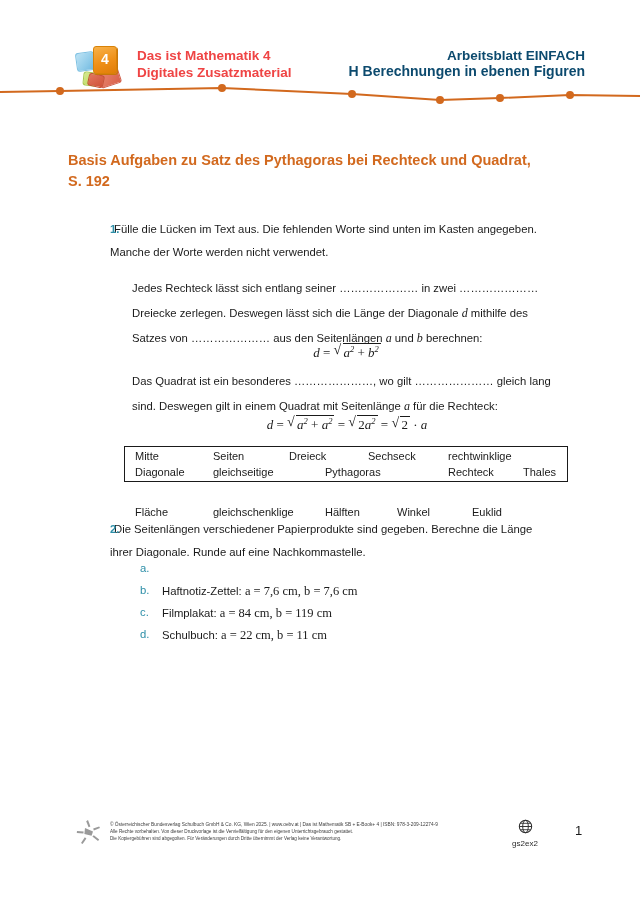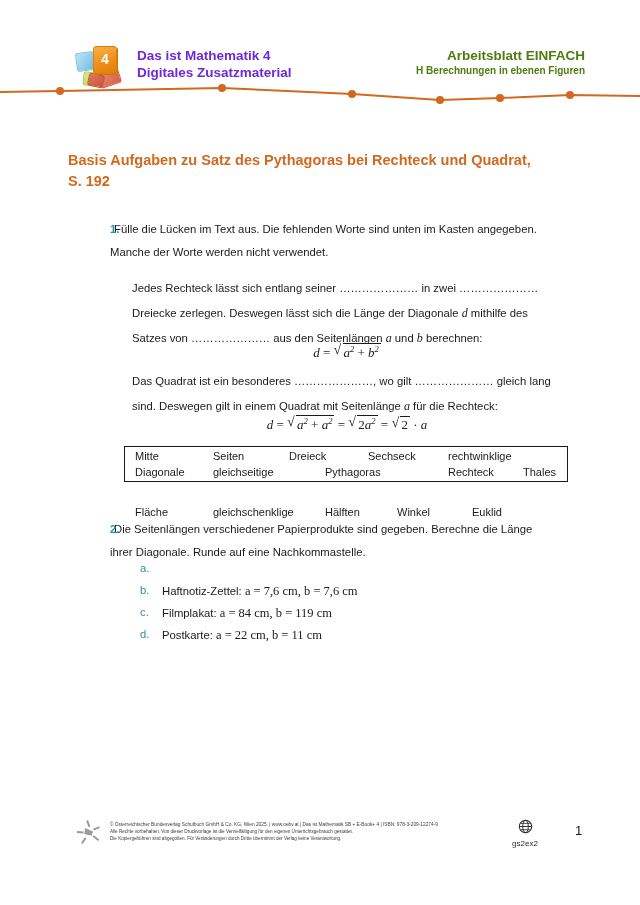--- a/index.html
+++ b/index.html
@@ -77,35 +77,35 @@
     width: 14px; height: 11px;
     background: linear-gradient(135deg,#e2775f 0%, #cf5138 100%);
     border: 1px solid #c45136;
     transform: rotate(12deg);
   }
 
   .brand {
     position: absolute;
     left: 137px;
     top: 47px;
-    color: #6d28d9;
+    color: #ef4444;
     font-weight: bold;
     font-size: 13.5px;
     line-height: 17px;
   }
   .sheet-type {
     position: absolute;
     right: 55px;
     top: 47px;
     text-align: right;
-    color: #4d7c0f;
+    color: #0c4a6e;
     font-weight: bold;
   }
   .sheet-type .big { font-size: 13.5px; display: block; line-height: 17px; }
-  .sheet-type .small { font-size: 10px; display: block; line-height: 14px; }
+  .sheet-type .small { font-size: 14px; display: block; line-height: 14px; }
 
   .zigzag {
     position: absolute;
     left: 0;
     top: 82px;
     width: 640px;
     height: 26px;
   }
 
   
@@ -413,21 +413,21 @@
     <span class="stext">
       <span class="lbl">Filmplakat:</span>
       <span>a = 84 cm,</span>
       <span>b = 119 cm</span>
     </span>
   </div>
 
   <div class="subitem">
     <span class="smarker">d.</span>
     <span class="stext">
-      <span class="lbl">Postkarte:</span>
+      <span class="lbl">Schulbuch:</span>
       <span>a = 22 cm,</span>
       <span>b =  11 cm</span>
     </span>
   </div>
 </div>
 
 <div class="footer">
 
   <svg class="footer-mark" viewBox="0 0 26 26">
     <g fill="#9a9a9a">

